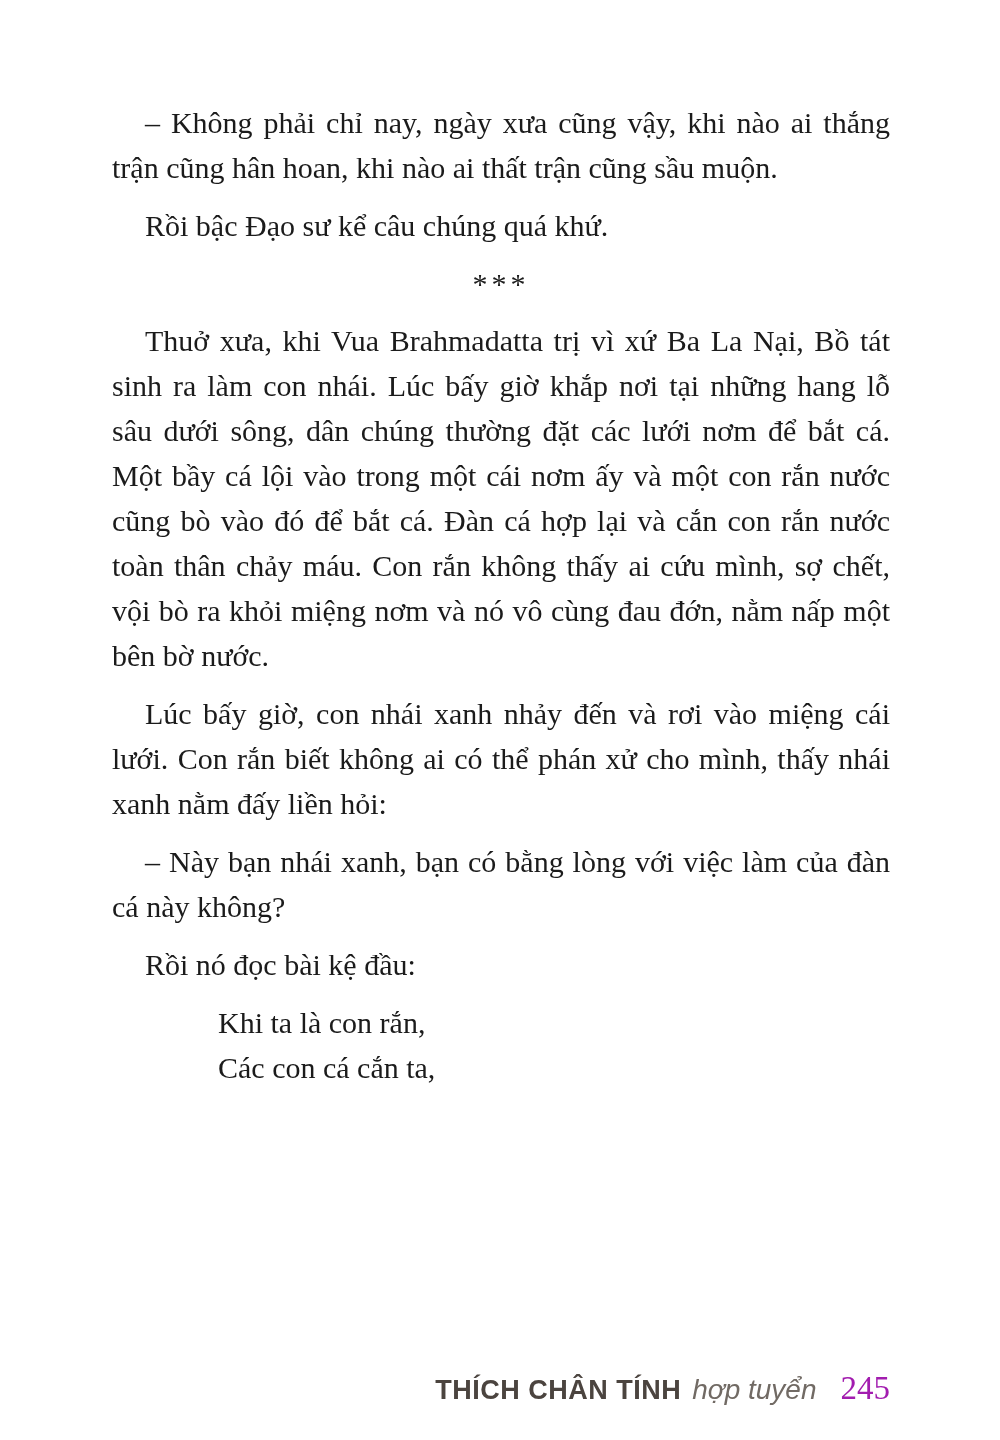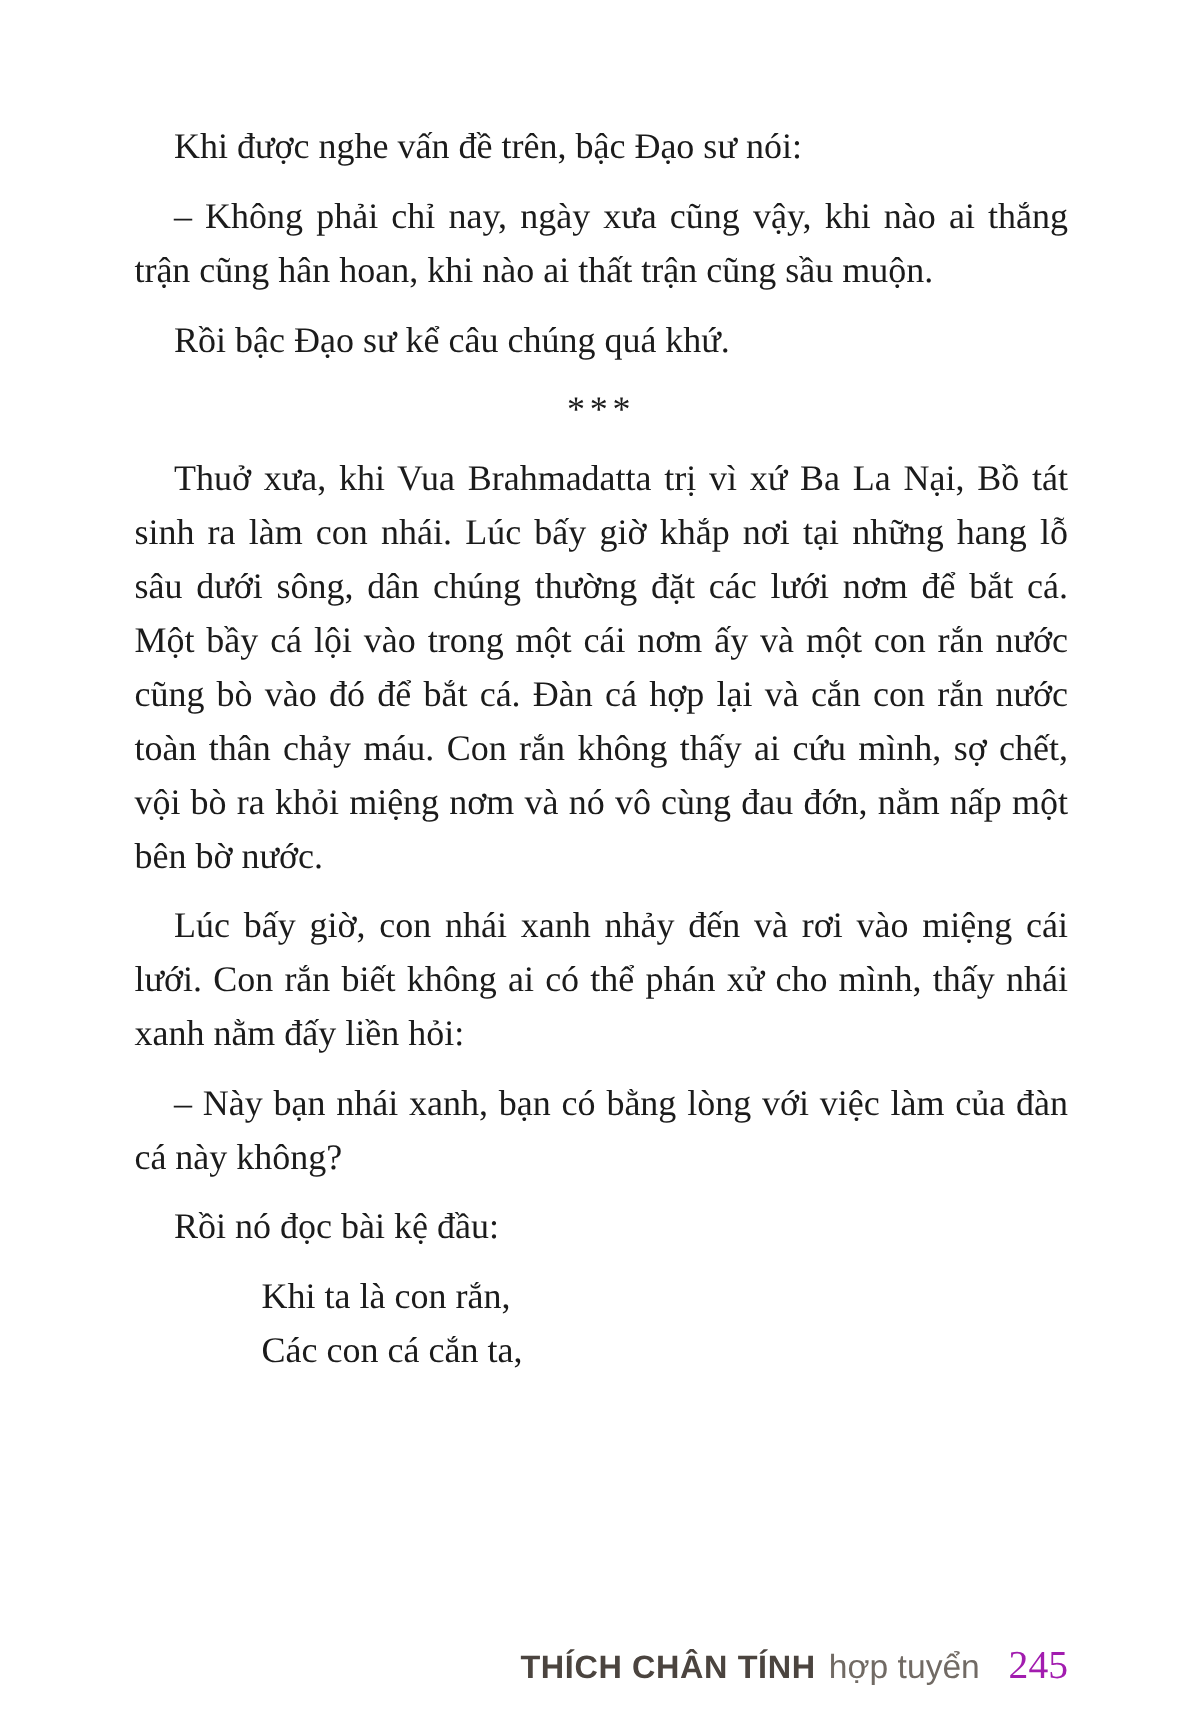--- a/index.html
+++ b/index.html
@@ -57,36 +57,36 @@
     white-space: nowrap;
   }
   .author {
     font-family: "Liberation Sans", sans-serif;
     font-weight: bold;
     font-size: 27px;
     letter-spacing: 0.5px;
   }
   .collection {
     font-family: "Liberation Sans", sans-serif;
+    font-style: italic;
     font-size: 28px;
     margin-left: 11px;
   }
   .page-number {
     font-family: "Liberation Serif", serif;
     font-size: 33px;
     margin-left: 24px;
   }
 </style>
 </head>
 <body style="background: rgb(255, 255, 255);">
 
 <div class="page">
 
   <main class="body-text" style="color: rgb(27, 27, 27);">
-    <p class="para">Khi được nghe vấn đề trên, bậc Đạo sư nói:</p>
     <p class="para">– Không phải chỉ nay, ngày xưa cũng vậy, khi nào ai thắng trận cũng hân hoan, khi nào ai thất trận cũng sầu muộn.</p>
     <p class="para">Rồi bậc Đạo sư kể câu chúng quá khứ.</p>
     <div class="separator">***</div>
     <p class="para">Thuở xưa, khi Vua Brahmadatta trị vì xứ Ba La Nại, Bồ tát sinh ra làm con nhái. Lúc bấy giờ khắp nơi tại những hang lỗ sâu dưới sông, dân chúng thường đặt các lưới nơm để bắt cá. Một bầy cá lội vào trong một cái nơm ấy và một con rắn nước cũng bò vào đó để bắt cá. Đàn cá hợp lại và cắn con rắn nước toàn thân chảy máu. Con rắn không thấy ai cứu mình, sợ chết, vội bò ra khỏi miệng nơm và nó vô cùng đau đớn, nằm nấp một bên bờ nước.</p>
     <p class="para">Lúc bấy giờ, con nhái xanh nhảy đến và rơi vào miệng cái lưới. Con rắn biết không ai có thể phán xử cho mình, thấy nhái xanh nằm đấy liền hỏi:</p>
     <p class="para">– Này bạn nhái xanh, bạn có bằng lòng với việc làm của đàn cá này không?</p>
     <p class="para">Rồi nó đọc bài kệ đầu:</p>
     <div class="verse">
       <div class="verse-line">Khi ta là con rắn,</div>
       <div class="verse-line">Các con cá cắn ta,</div>

